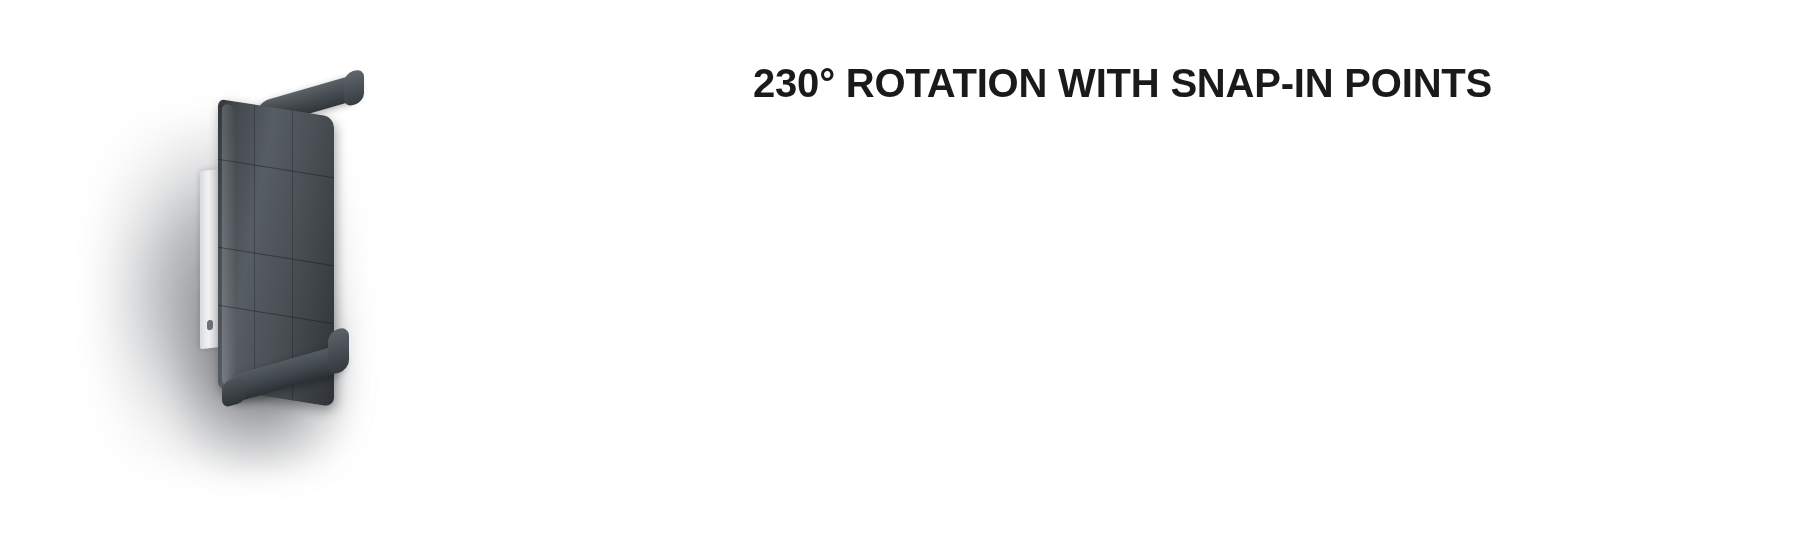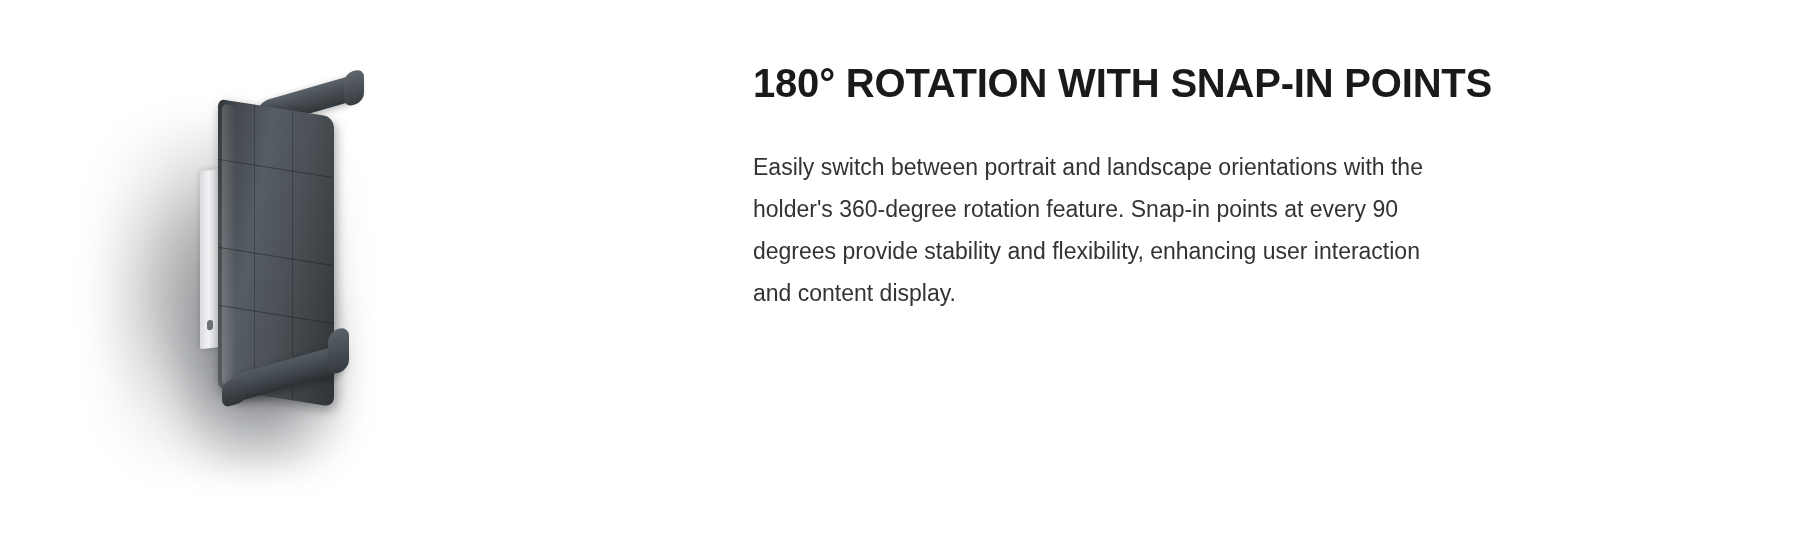--- a/index.html
+++ b/index.html
@@ -281,20 +281,19 @@
       <div class="clamp-bottom">
         <div class="foot"></div>
         <div class="tip"></div>
       </div>
 
     </div>
   </div>
 
   <div class="feature-content">
 
-    <h2 class="feature-title">180° ROTATION WITH SNAP-IN POINTS</h2>
-
-    <p class="feature-body">Easily switch between portrait and landscape orientations with the holder's 360-degree rotation feature. Snap-in points at every 90 degrees provide stability and flexibility, enhancing user interaction and content display.</p>
+    <h2 class="feature-title">230° ROTATION WITH SNAP-IN POINTS</h2>
+
 
 
   </div>
 
 </div>
 
 </body></html>

